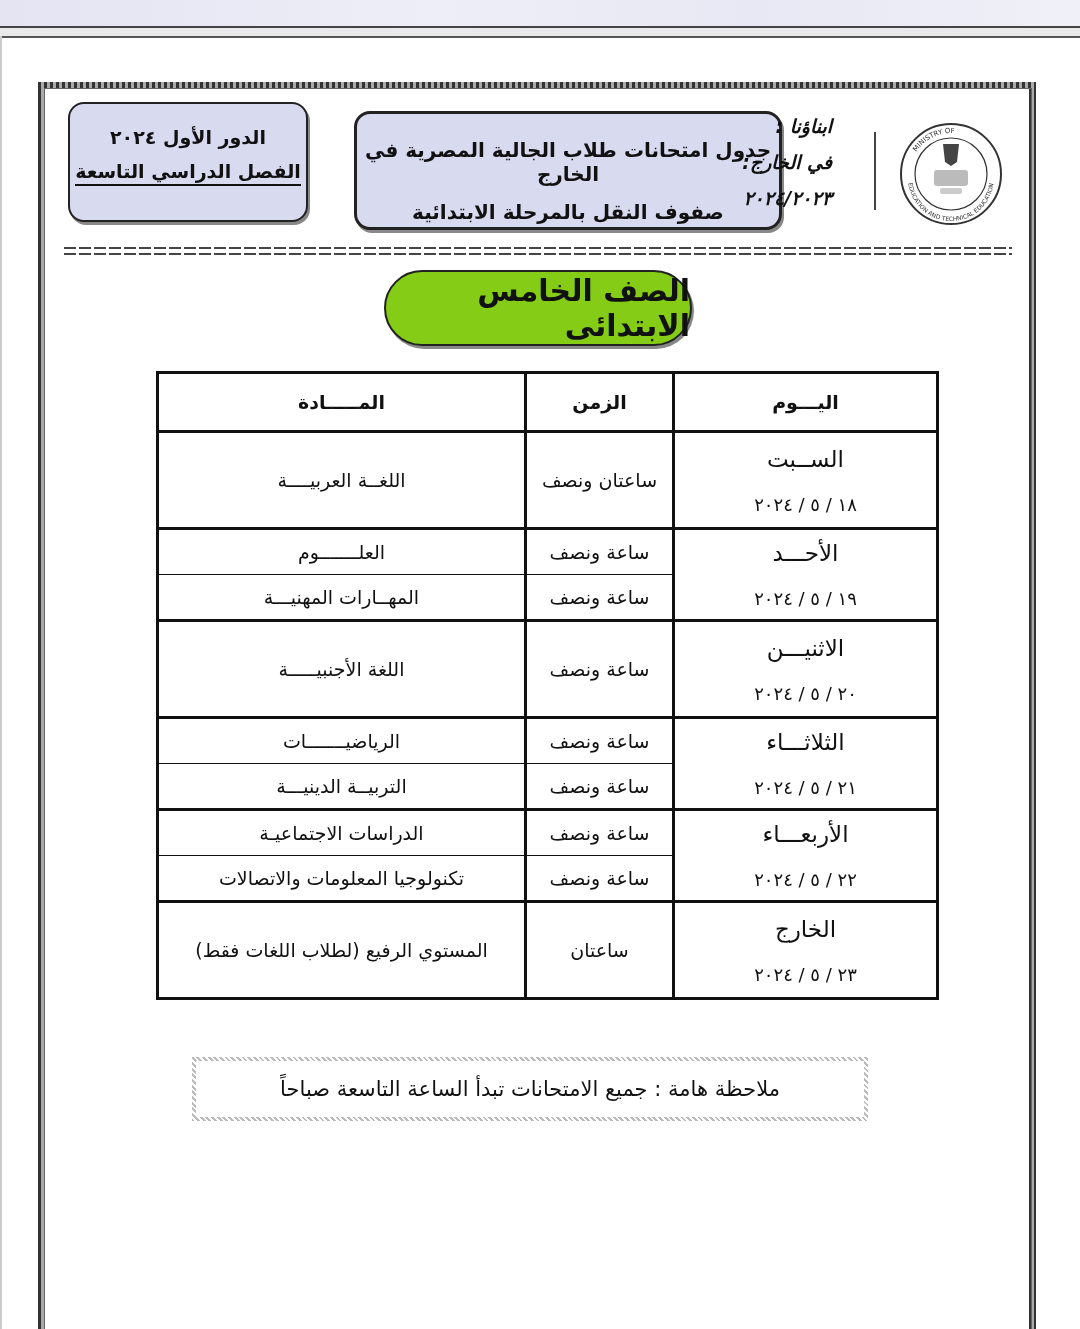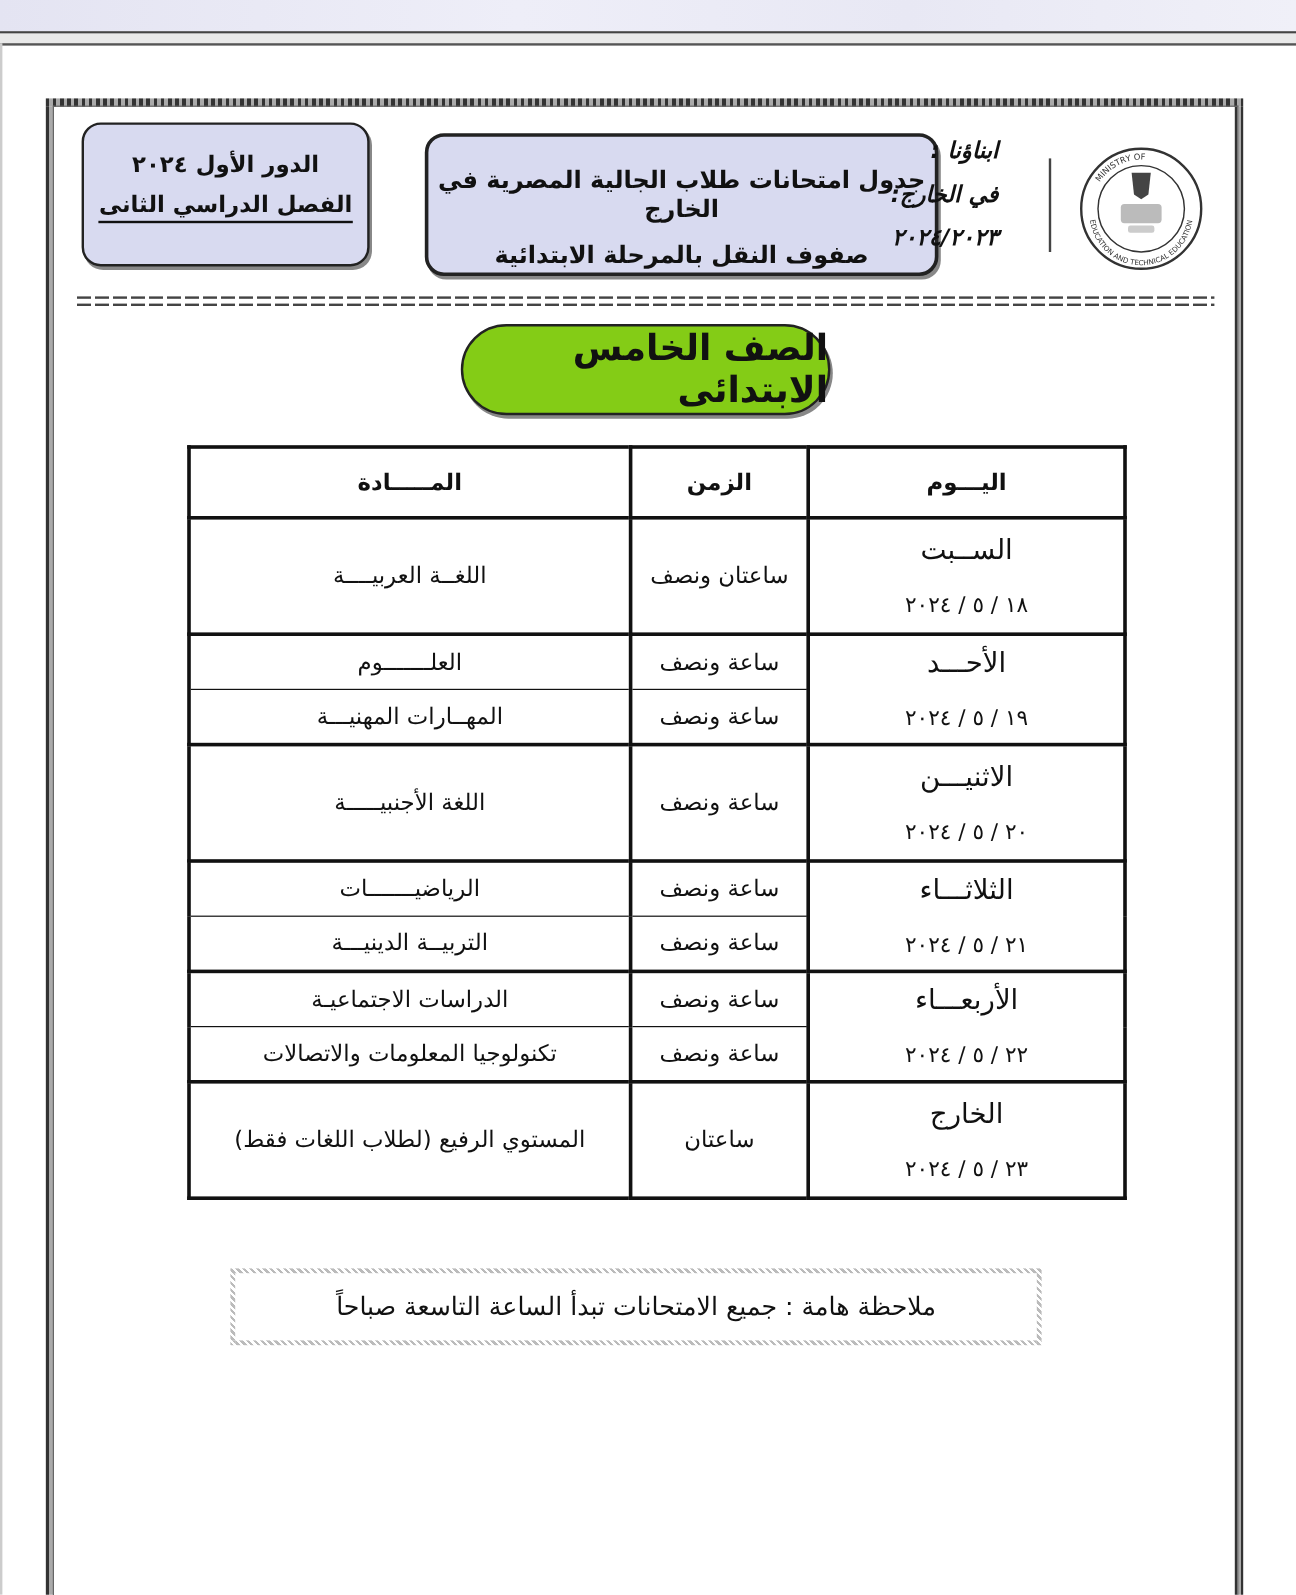--- a/index.html
+++ b/index.html
@@ -97,21 +97,21 @@
 <div class="topstrip"></div>
 <div class="gapstrip"></div>
 <div class="pageedge"></div>
 <div class="leftedge"></div>
 
 <div class="frame"></div>
 <div class="frame-inner"></div>
 
 <div class="box-left">
   <div class="l1">الدور الأول ٢٠٢٤</div>
-  <div class="l2">الفصل الدراسي الثانى</div>
+  <div class="l2">الفصل الدراسي التاسعة</div>
 </div>
 
 <div class="box-center">
   <div class="l1">جدول امتحانات طلاب الجالية المصرية في الخارج</div>
   <div class="l2">صفوف النقل بالمرحلة الابتدائية</div>
 </div>
 
 <div class="right-text">
   <div>ابناؤنا :</div>
   <div>في الخارج:</div>

